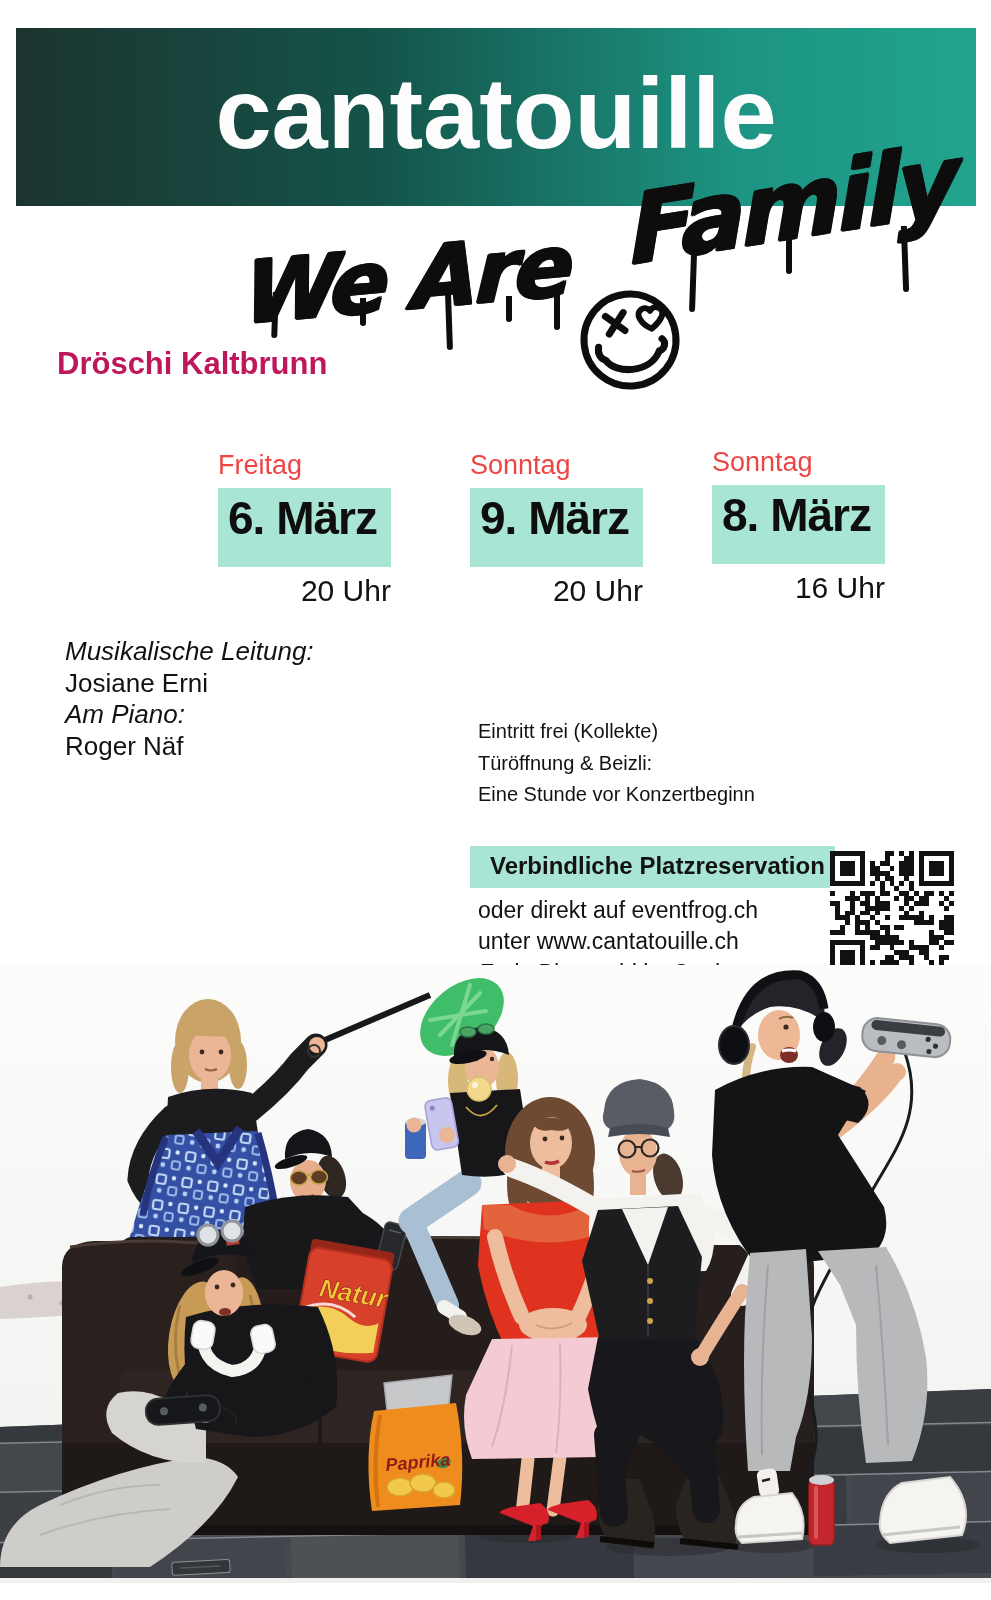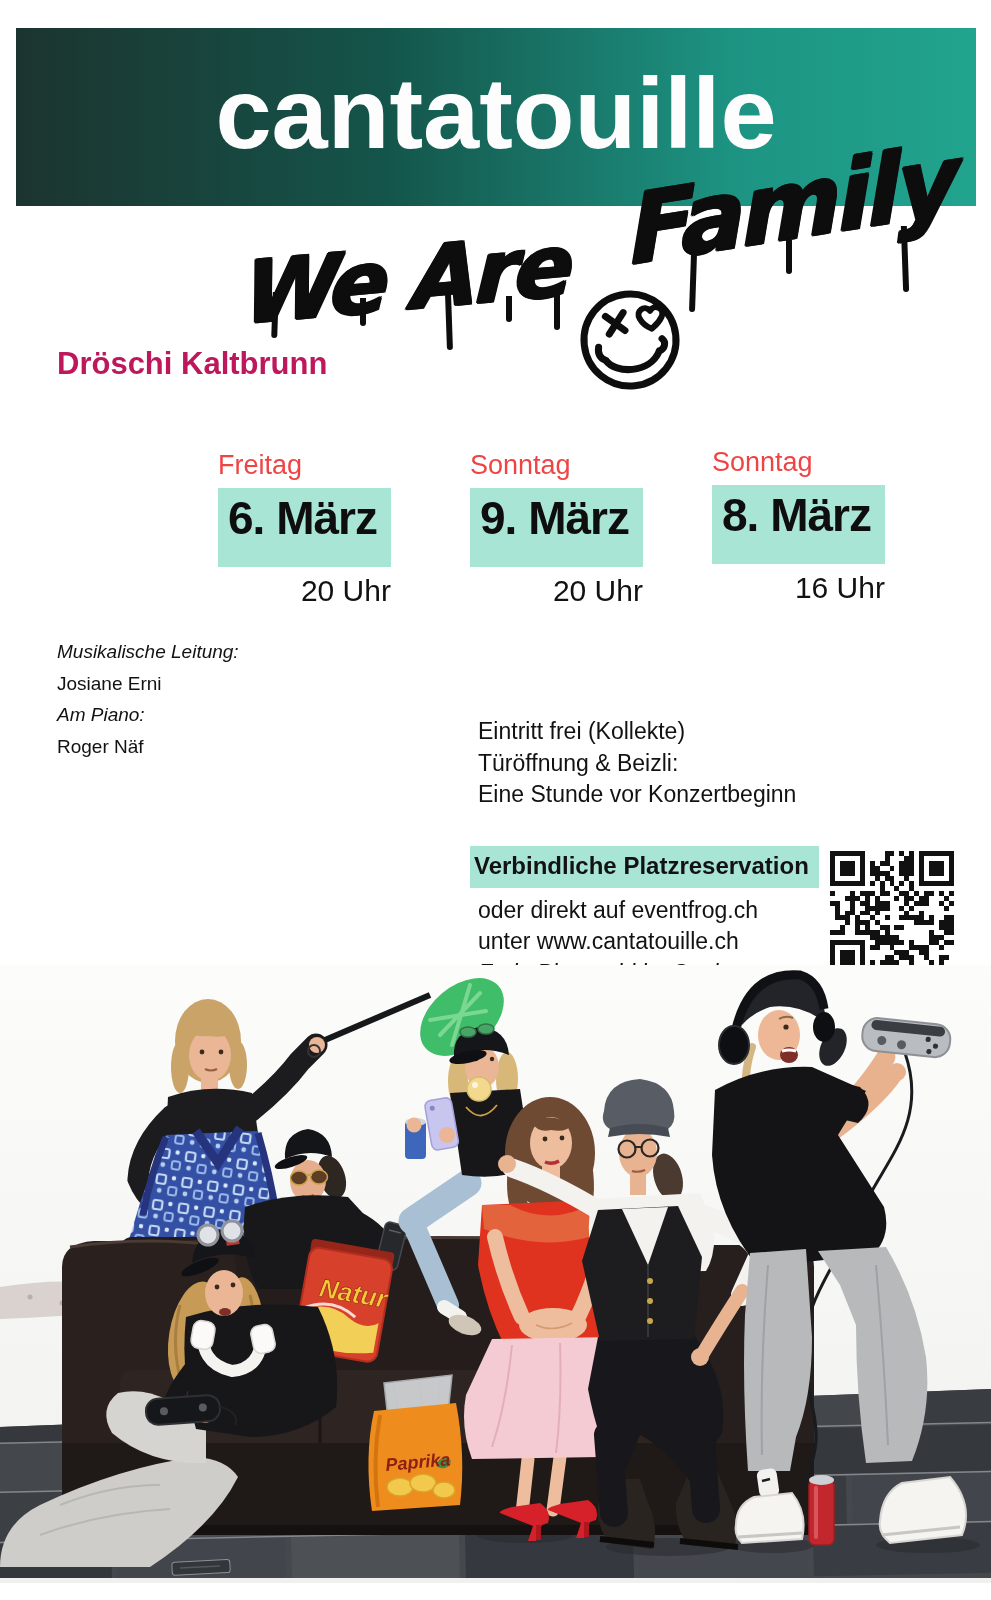--- a/index.html
+++ b/index.html
@@ -29,26 +29,26 @@
 
   
   .date-col { position:absolute; top:450px; }
   .date-col.c1 { left:218px; } .date-col.c2 { left:470px; } .date-col.c3 { left:712px; top:447px; }
   .day { font-size:27px; color:#ef4444; margin-bottom:7px; }
   .date-box { display:inline-block; background:#a9e5d5; color:#0e0e0e; font-weight:700;
     font-size:46px; letter-spacing:-1px; padding:3px 14px 22px 10px; }
   .time { font-size:30px; margin-top:7px;text-align:right; }
 
   
-  .credits { position:absolute; left:57px; top:636px; font-size:19px; line-height:31.5px; }
-  .info { position:absolute; left:478px; top:716px; font-size:23px; line-height:31.5px; }
+  .credits { position:absolute; left:65px; top:636px; font-size:26px; line-height:31.5px; }
+  .info { position:absolute; left:478px; top:716px; font-size:20px; line-height:31.5px; }
   .it { font-style:italic; }
   .reservation { position:absolute; left:478px; top:846px; font-size:23px; line-height:31.5px; }
   .res-title { display:inline-block; background:#a9e5d5; font-weight:700; font-size:24px;
-    padding:4px 10px 6px 4px; margin-left:-8px; margin-bottom:7px; }
+    padding:4px 10px 6px 20px; margin-left:-8px; margin-bottom:7px; }
 
   
   .qr { position:absolute; left:830px; top:851px; width:124px; height:124px; background:#fff; }
   .qr svg { width:100%; height:100%; display:block; }
 
   
   .photo { position:absolute; left:0; top:965px; width:991px; height:618px; }
   .photo svg { display:block; }
 </style>
 </head>

